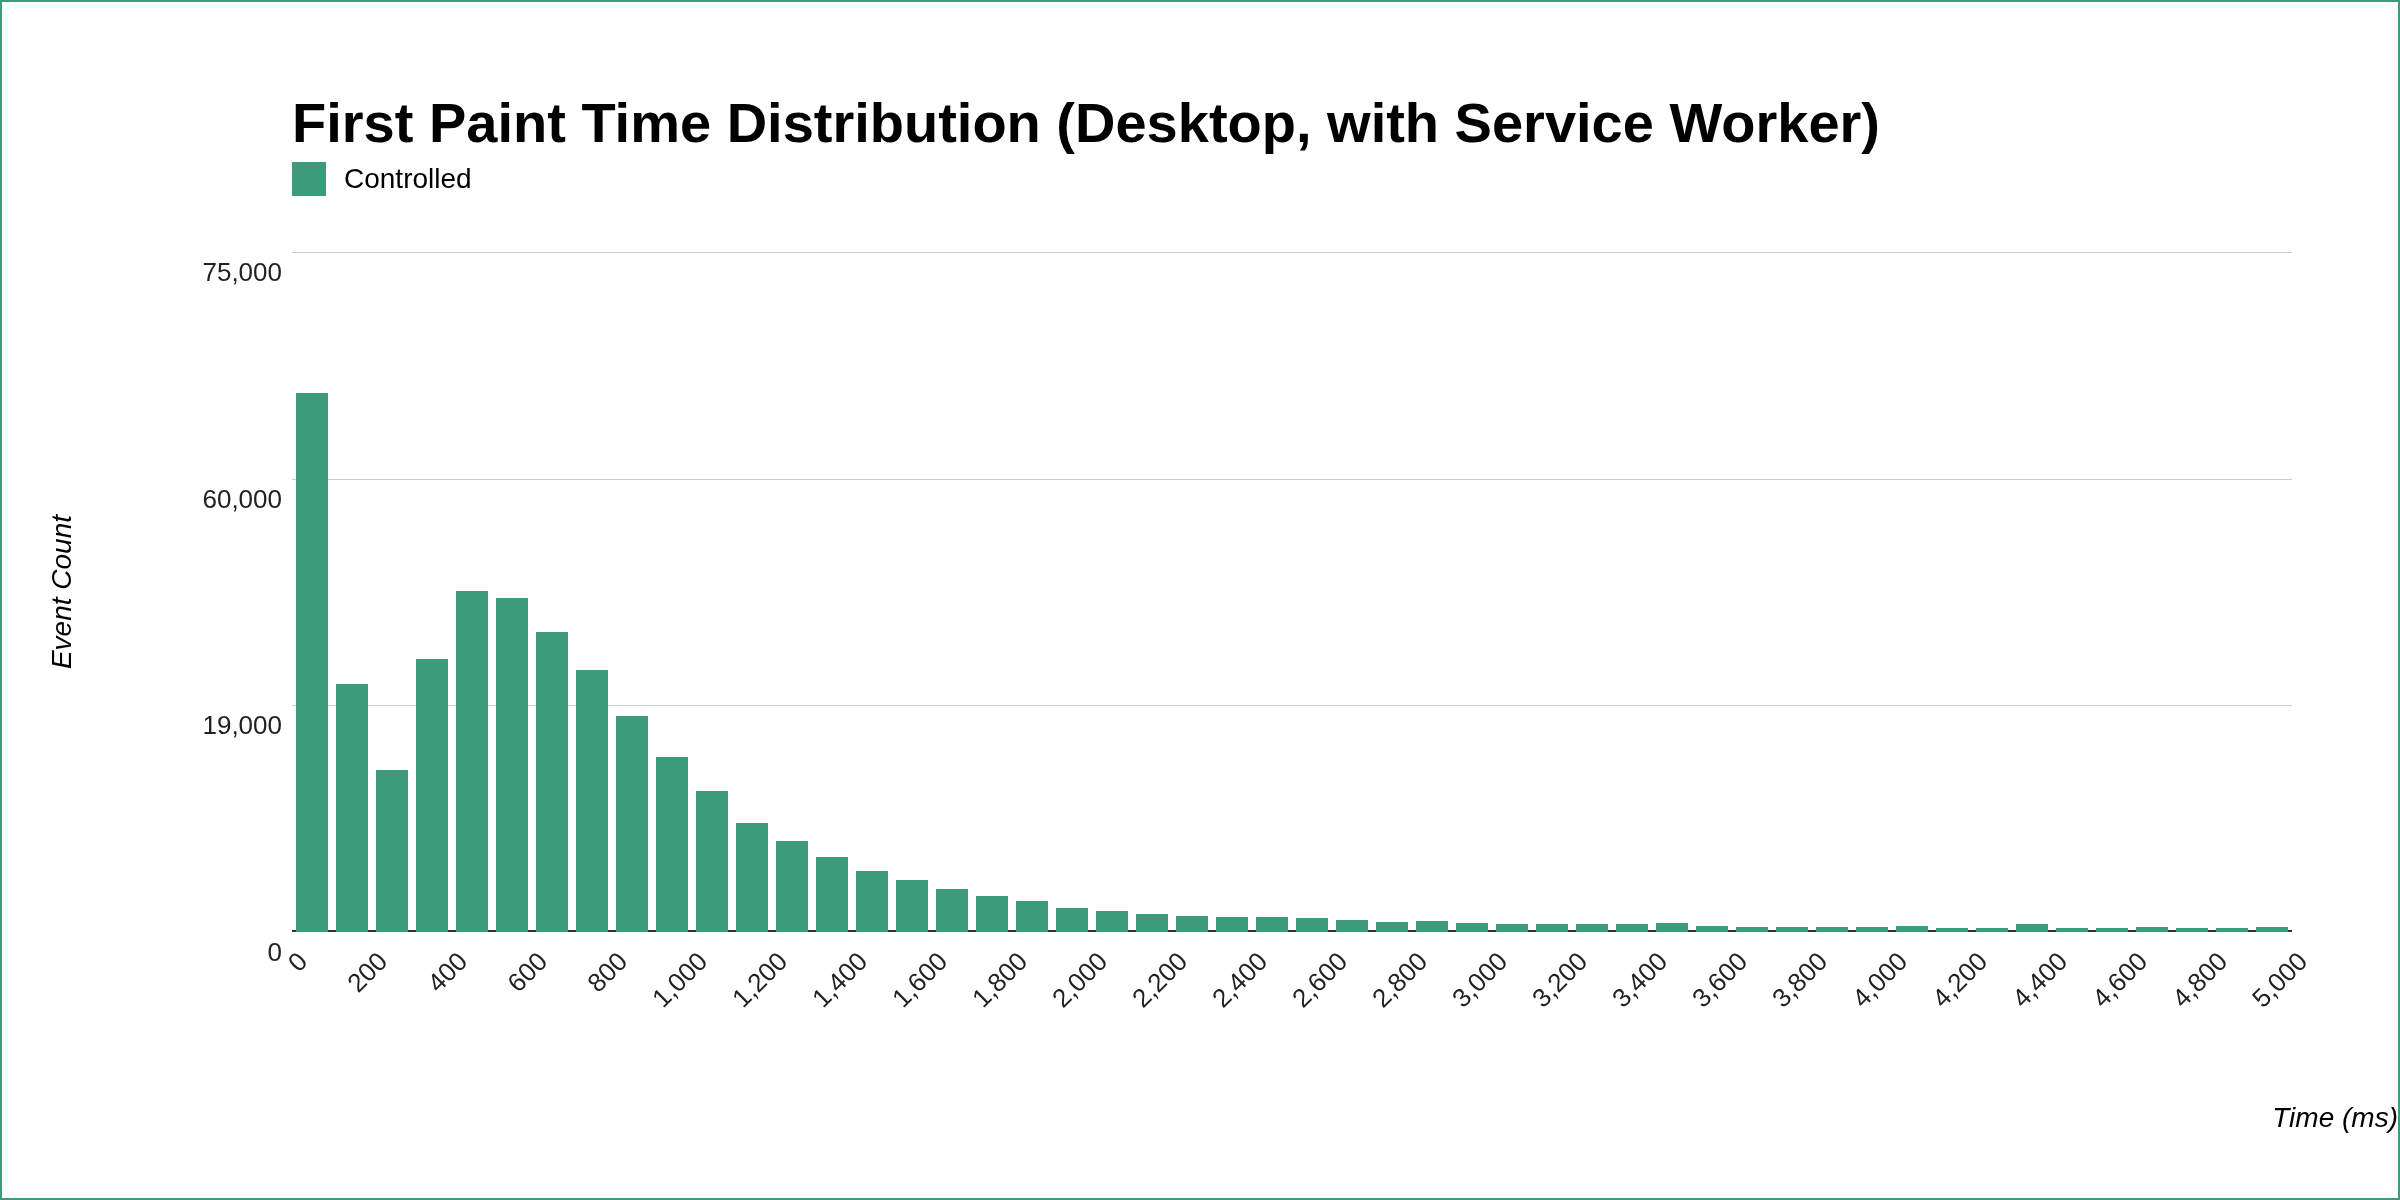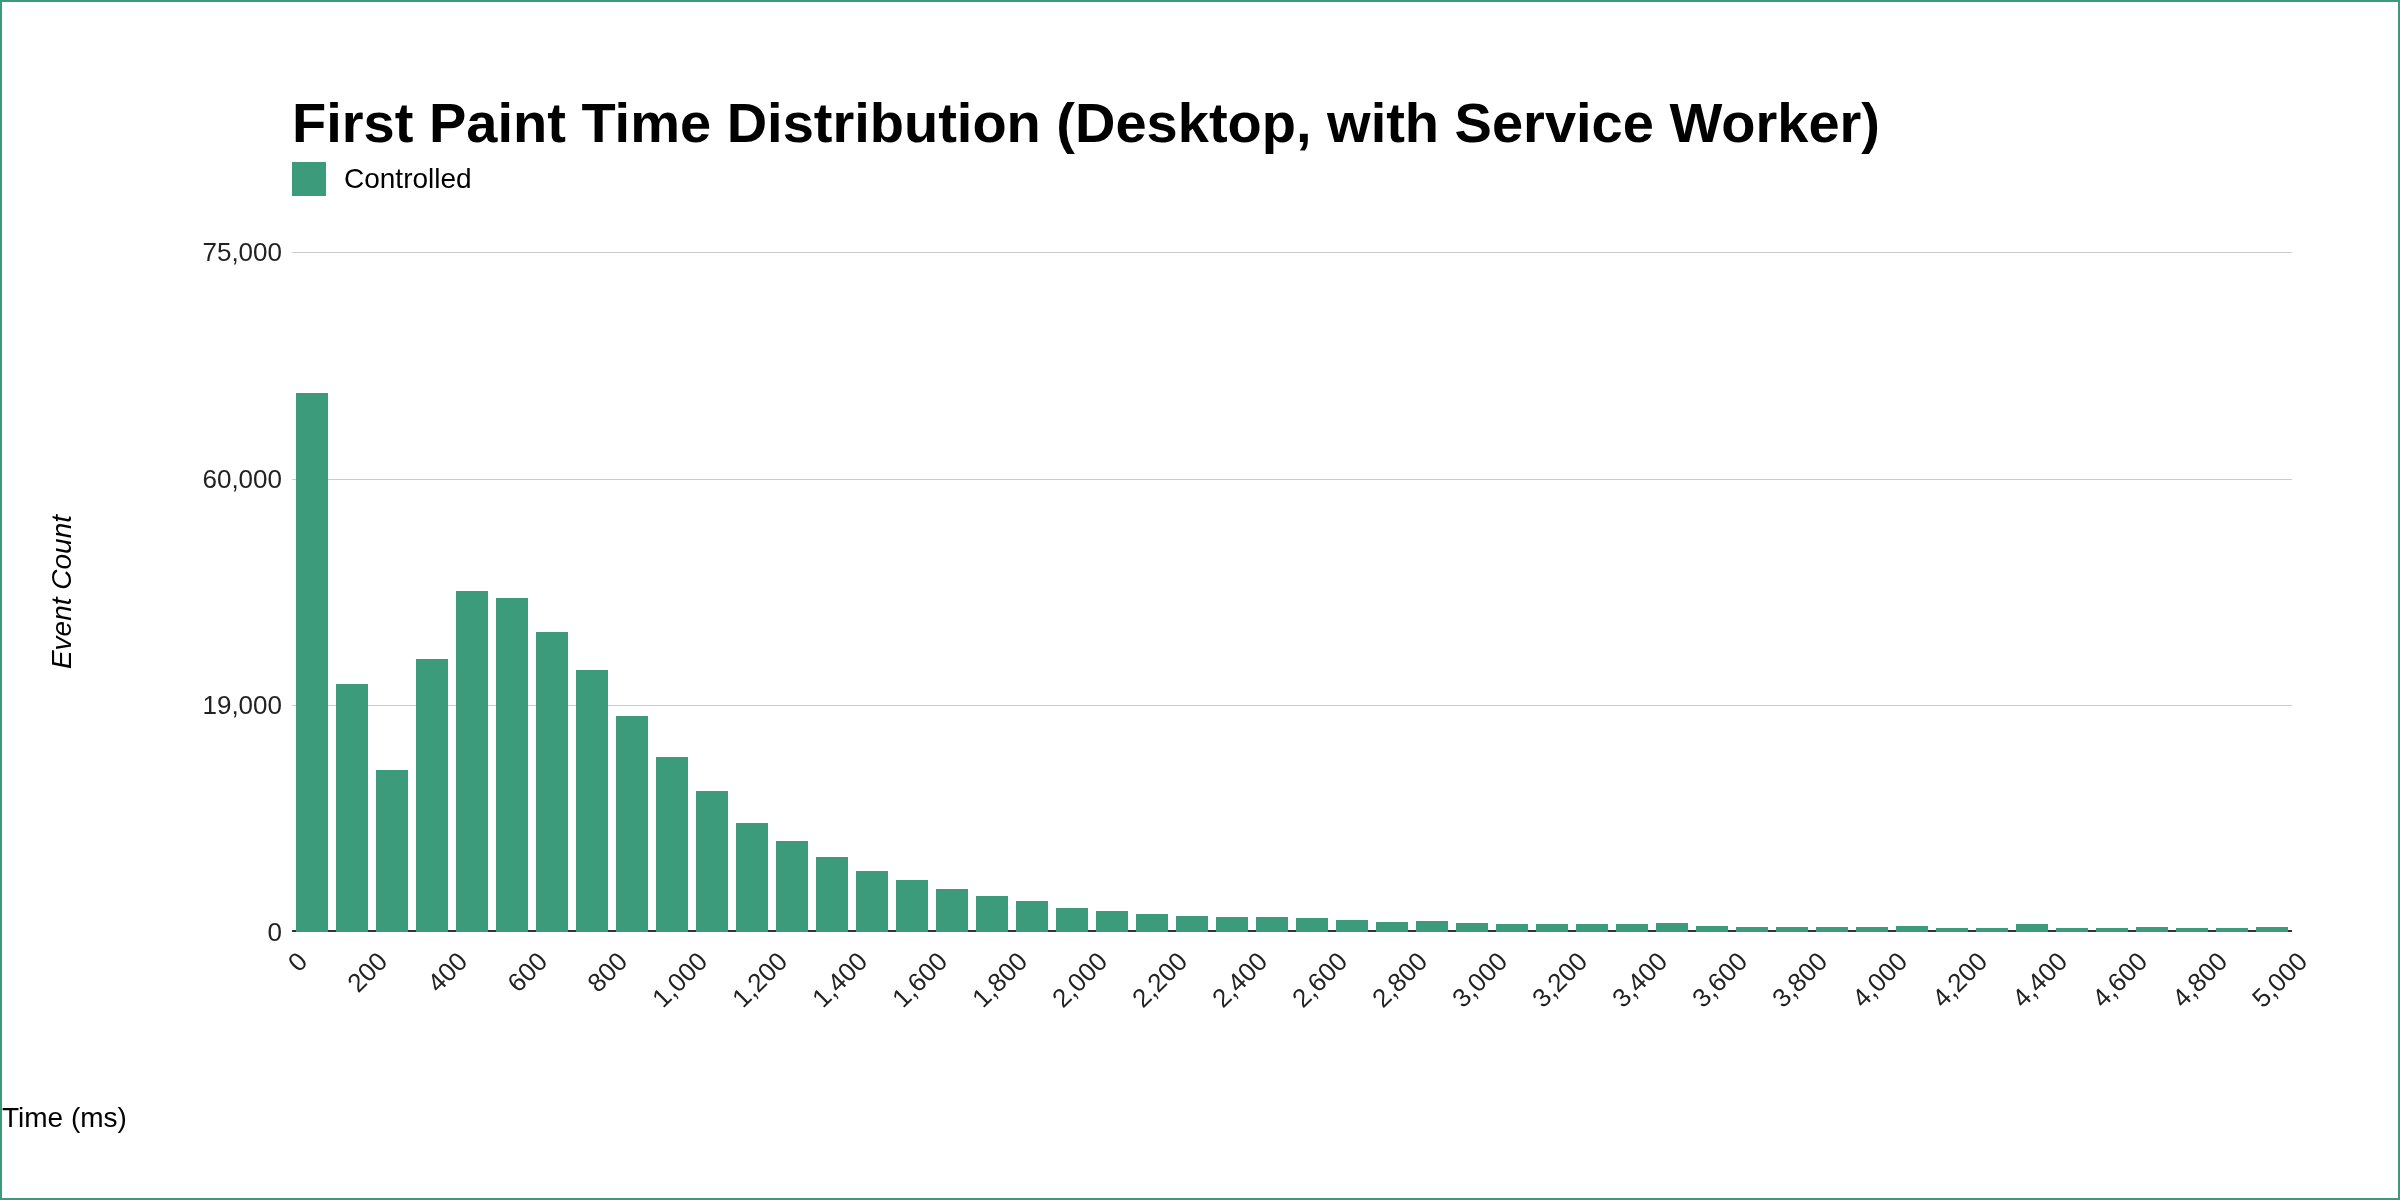--- a/index.html
+++ b/index.html
@@ -46,22 +46,23 @@
     top: 590px;
     transform: translate(-50%, -50%) rotate(-90deg);
     font-size: 28px;
     font-style: italic;
   }
   .xlabel {
     position: absolute;
     left: 0;
     right: 0;
     top: 1100px;
-    text-align: left;
+    text-align: right;
     font-size: 28px;
+    font-style: italic;
   }
   .plot {
     position: absolute;
     left: 290px;
     top: 250px;
     width: 2000px;
     height: 680px;
   }
   .gridline {
     position: absolute;
@@ -75,20 +76,21 @@
     background: #333333;
   }
   .y-tick {
     position: absolute;
     left: -100px;
     width: 90px;
     text-align: right;
     font-size: 26px;
     transform: translateY(-50%);
     color: #222;
+    margin-top: 20px;
   }
   .bar {
     position: absolute;
     bottom: 0;
     background: #3b9b7a;
   }
   .x-tick {
     position: absolute;
     top: 694px;
     font-size: 26px;

